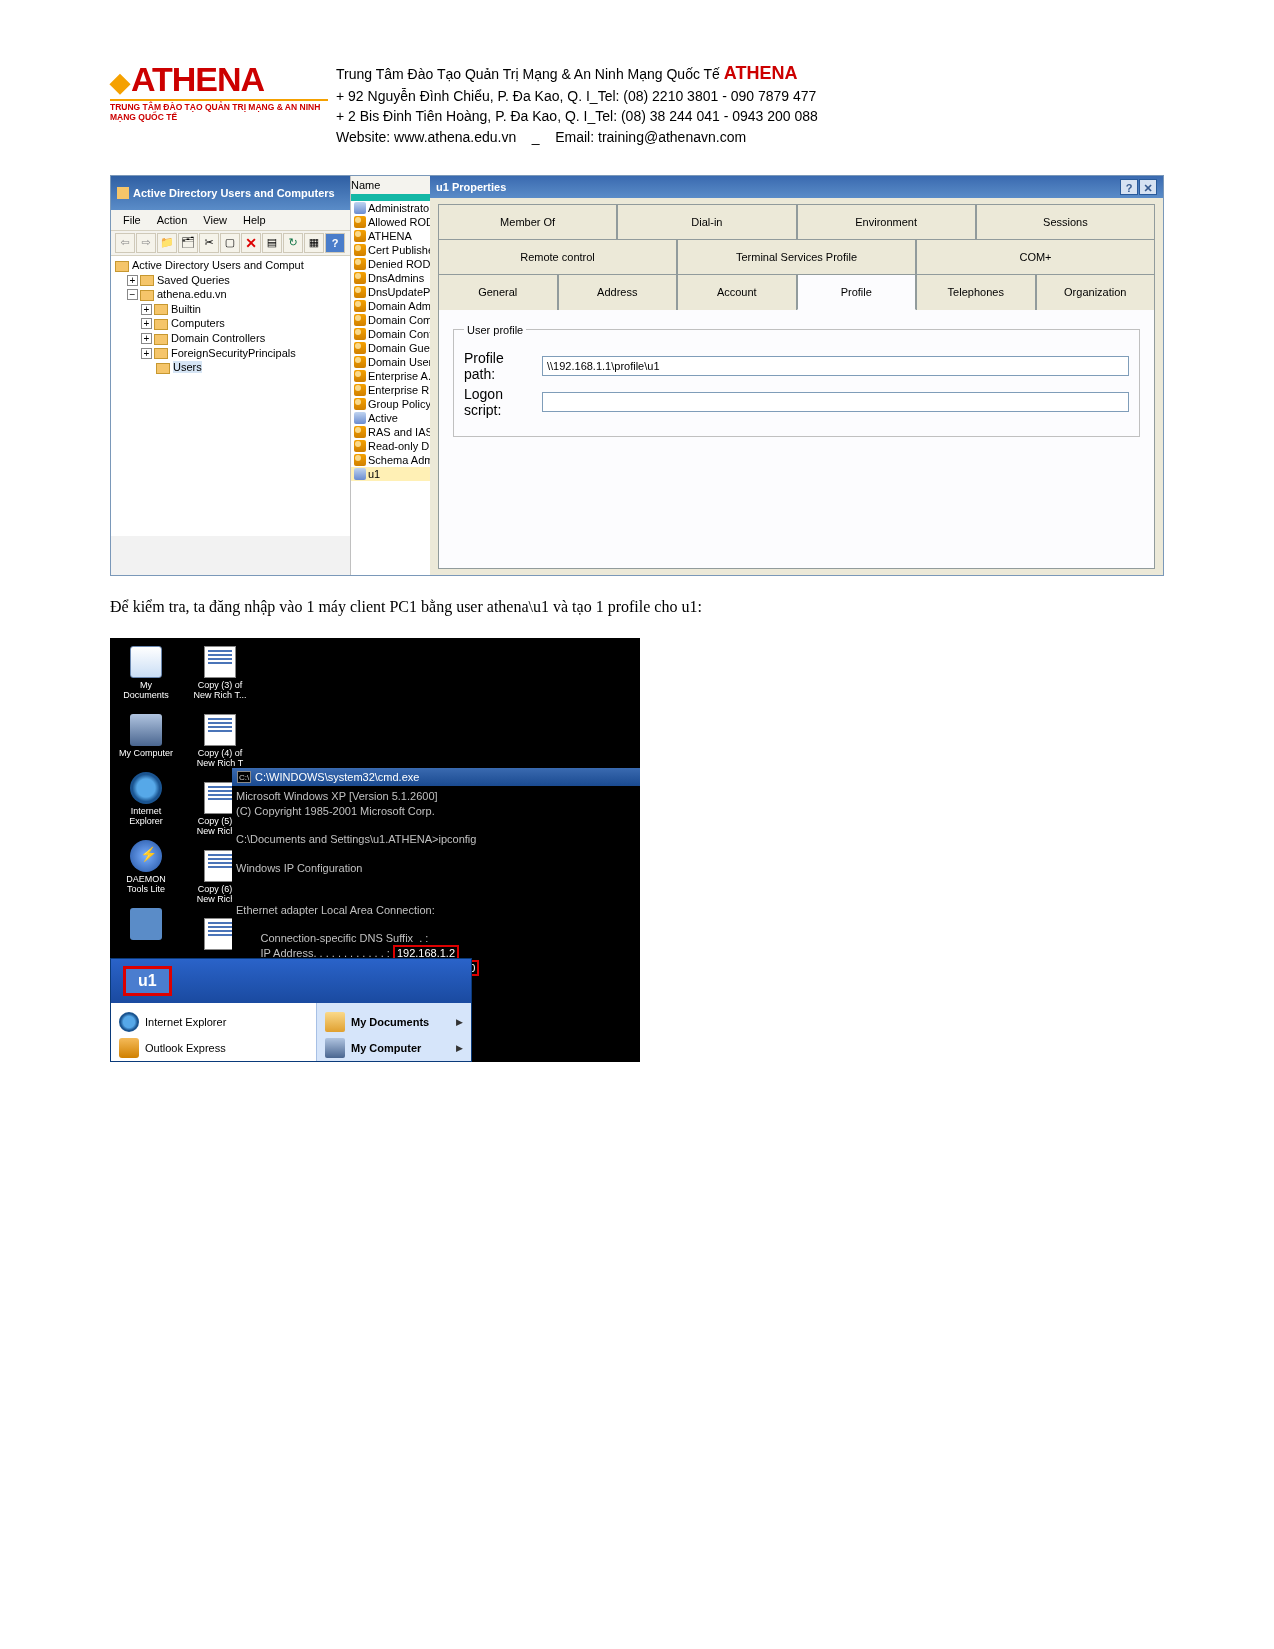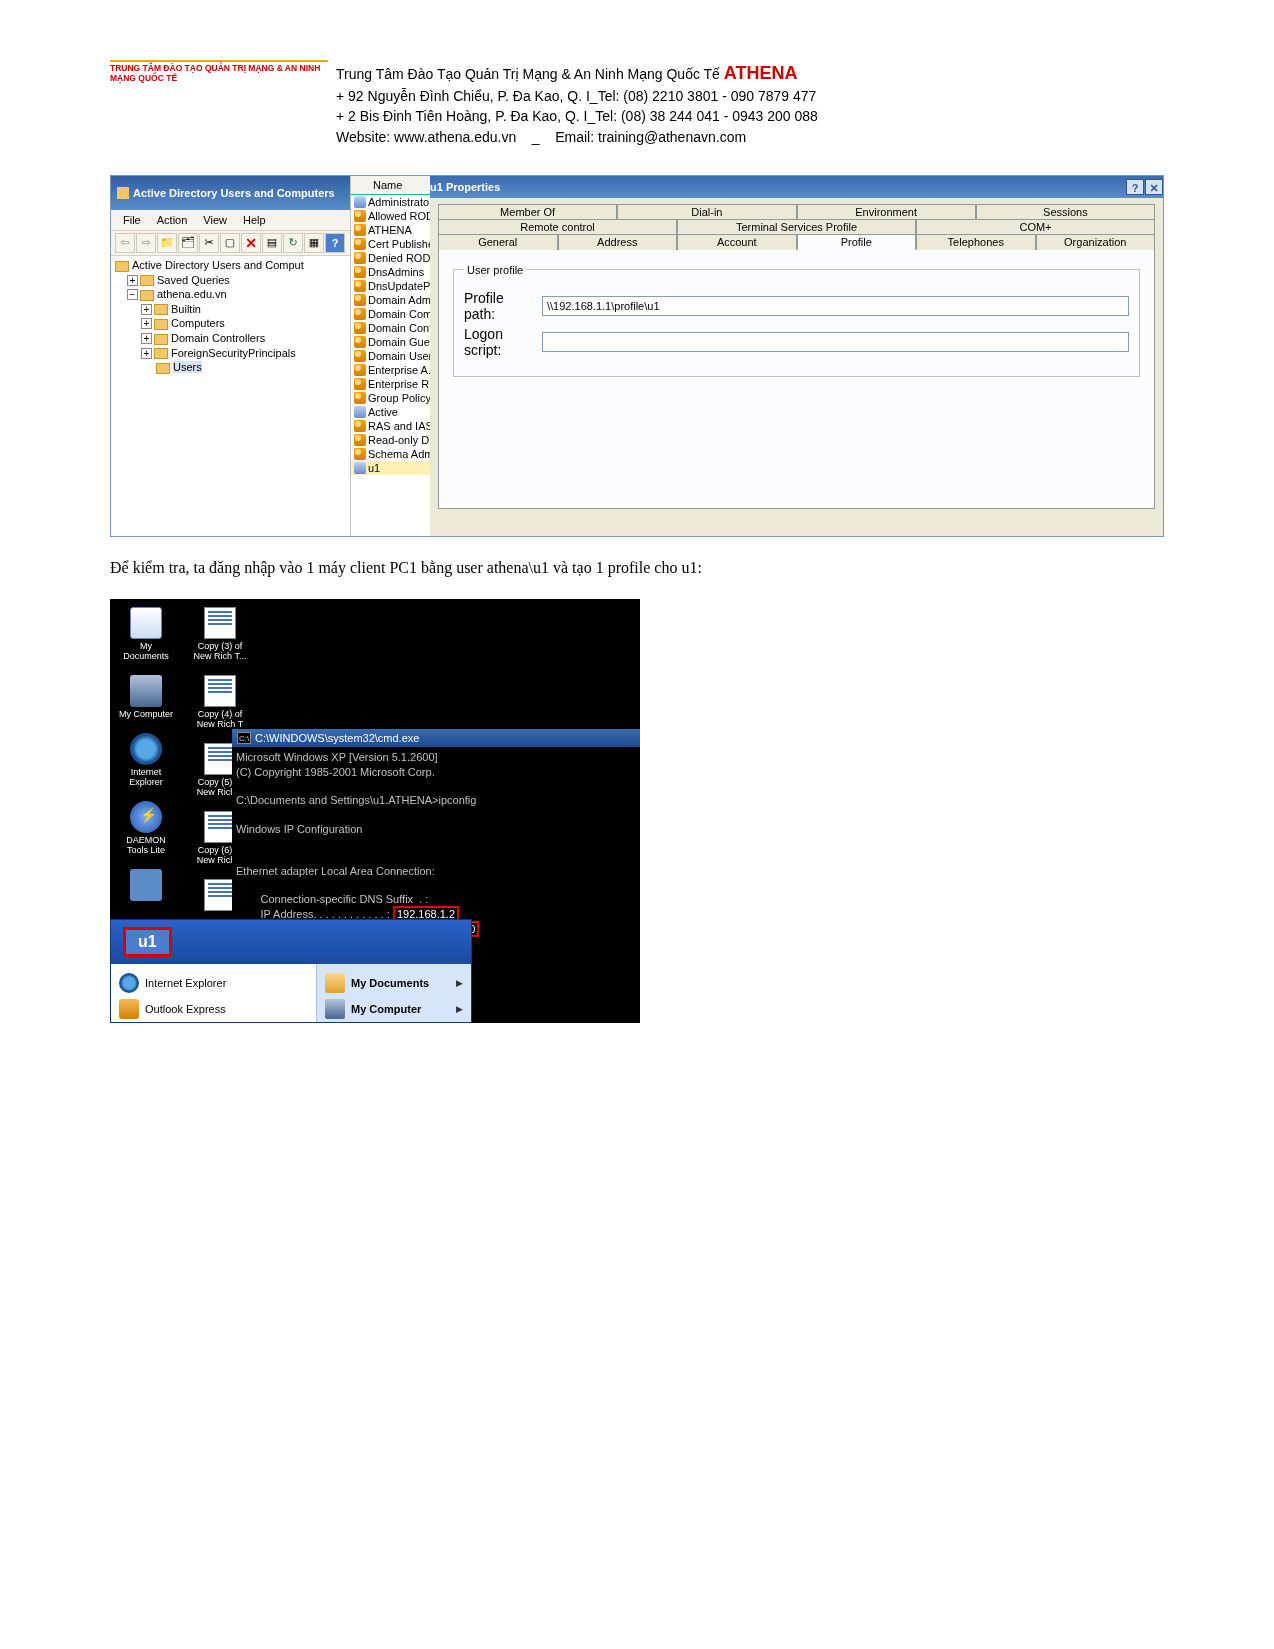--- a/index.html
+++ b/index.html
@@ -31,37 +31,37 @@
   .tree { background:#fff; font-size:11px; padding:2px; height:280px;}
   .tree-row{padding:1px 2px; white-space:nowrap; color:#000;}
   .tree-row .exp{display:inline-block;width:11px;text-align:center;border:1px solid #888;line-height:9px;height:11px;font-size:10px;margin-right:2px;background:#fff;}
   .tree-row .fld{display:inline-block;width:14px;height:11px;background:#f5c56a;margin-right:3px;vertical-align:middle;border:1px solid #c79830;}
   .tree-row.indent1{padding-left:14px;}
   .tree-row.indent2{padding-left:28px;}
   .tree-row.sel .txt{background:#d6e5f5;}
   
   
   .list-panel{width:80px; background:#fff; border-left:1px solid #c0c0c0;}
-  .list-header{background:#f4f3ee; font-size:11px; padding:3px 22px; border-bottom:1px solid #14b8a6;}
+  .list-header{background:#f4f3ee; font-size:11px; padding:3px 0; border-bottom:7px solid #14b8a6;}
   .list-body{font-size:11px;}
   .list-row{padding:1px 3px; white-space:nowrap; overflow:hidden;display:flex;align-items:center;}
   .list-row .uicon{display:inline-block;width:12px;height:12px;margin-right:2px;flex-shrink:0;}
   .uicon.group{background:linear-gradient(#f5a100,#d08000);border-radius:2px;position:relative;}
   .uicon.group::after{content:"";position:absolute;width:6px;height:6px;border-radius:50%;background:#fad98a;top:1px;left:1px;}
   .uicon.user{background:linear-gradient(#c0d4f0,#6a8cd0);border-radius:2px;}
   .list-row.sel{background:#fff0b5;}
   
   
   .props-dialog{flex:1; background:#ece9d8;}
-  .props-titlebar{background:linear-gradient(#3a6ab0,#5a8cc8);color:#fff;font-size:11px;font-weight:bold;padding:3px 0;display:flex;justify-content:space-between;align-items:center;}
+  .props-titlebar{background:linear-gradient(#3a6ab0,#5a8cc8);color:#fff;font-size:11px;font-weight:bold;padding:3px 6px;display:flex;justify-content:space-between;align-items:center;}
   .props-titlebar .winbtns span{display:inline-block;width:18px;height:16px;background:#d6e2f2;color:#365a8f;text-align:center;font-size:11px;line-height:16px;margin-left:1px;border:1px solid #295a9a;font-weight:bold;}
   .props-body{padding:6px 8px;}
   .tabs{display:flex;flex-wrap:wrap;font-size:11px;position:relative;}
   .tabrow{display:flex;width:100%;}
-  .tab{flex:1;background:#ece9d8;border:1px solid #919b9c;padding:1px 4px;text-align:center;border-bottom:none;position:relative;white-space:nowrap;}
+  .tab{flex:1;background:#ece9d8;border:1px solid #919b9c;padding:11px 4px;text-align:center;border-bottom:none;position:relative;white-space:nowrap;}
   .tab.active{background:#fcfcfe;z-index:2;font-weight:normal;border-bottom:1px solid #fcfcfe;}
   .tab-content{background:#fcfcfe;border:1px solid #919b9c;padding:14px 14px 60px;min-height:260px;margin-top:-1px;}
   fieldset{border:1px solid #c0c0c0;padding:10px 10px 14px;margin-bottom:24px;font-size:11px;}
   legend{font-size:11px;padding:0 3px;}
   .formrow{display:flex;align-items:center;margin:4px 0;gap:6px;}
   .formrow label{width:72px;font-size:14px;}
   .formrow input[type=text]{flex:1;border:1px solid #7f9db9;padding:2px 4px;font-size:11px;background:#fff;height:20px;}
   .formrow input[type=text][readonly]{background:#fff;}
   .formrow .radio{margin-right:6px;}
   .formrow select{border:1px solid #7f9db9;font-size:11px;padding:1px;background:#fff;height:20px;width:45px;}
@@ -103,20 +103,21 @@
   .sic.oe{background:linear-gradient(#f5bb5a,#d08000);border-radius:3px;}
   .sic.mydoc{background:linear-gradient(#fad98a,#e0a030);border-radius:2px;}
   .sic.mycomp2{background:linear-gradient(#b0c4e0,#4a6690);border-radius:2px;}
   .sitem .arr{margin-left:auto;color:#333;font-size:9px;}
 </style>
 </head>
 <body>
 
 <div class="doc-header">
   <div class="logo-block">
+    <div class="logo-main"><span class="diamond">◆</span><span>ATHENA</span></div>
     <div class="logo-sub">TRUNG TÂM ĐÀO TẠO QUẢN TRỊ MẠNG &amp; AN NINH MẠNG QUỐC TẾ</div>
   </div>
   <div class="header-text">
     <div class="line1"><span>Trung Tâm Đào Tạo Quản Trị Mạng &amp; An Ninh Mạng Quốc Tế </span><span class="athena-brand">ATHENA</span></div>
     <div>+ 92 Nguyễn Đình Chiểu, P. Đa Kao, Q. I_Tel: (08) 2210 3801 - 090 7879 477</div>
     <div>+ 2 Bis Đinh Tiên Hoàng, P. Đa Kao, Q. I_Tel: (08) 38 244 041 - 0943 200 088</div>
     <div><span>Website: www.athena.edu.vn</span>&nbsp;&nbsp;&nbsp;&nbsp;<span>_</span>&nbsp;&nbsp;&nbsp;&nbsp;<span>Email: training@athenavn.com</span></div>
   </div>
 </div>
 

